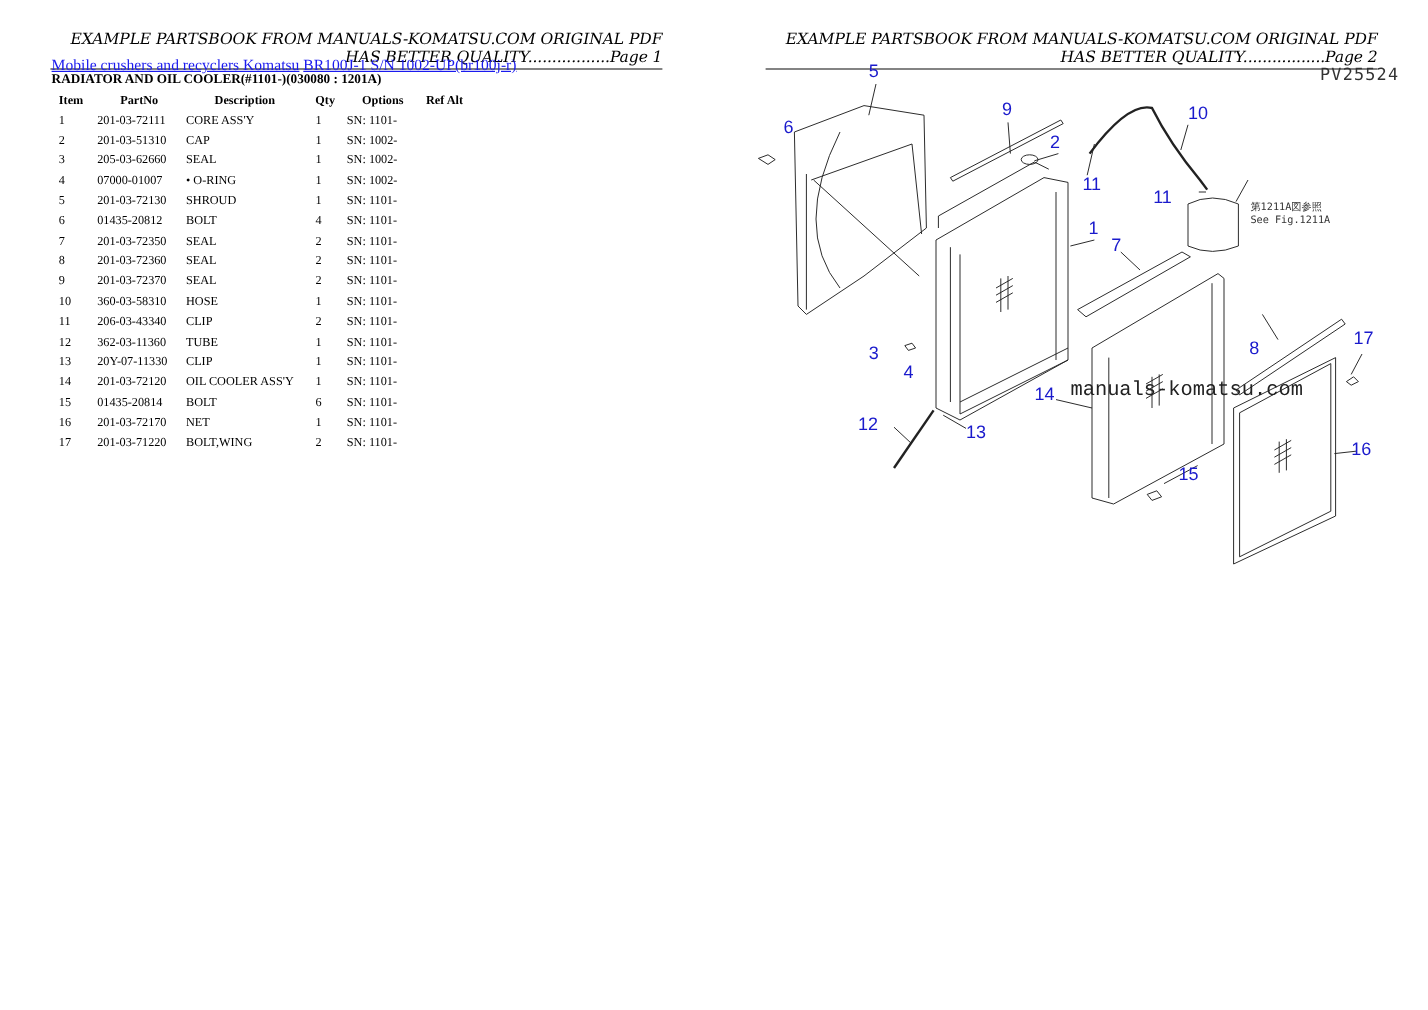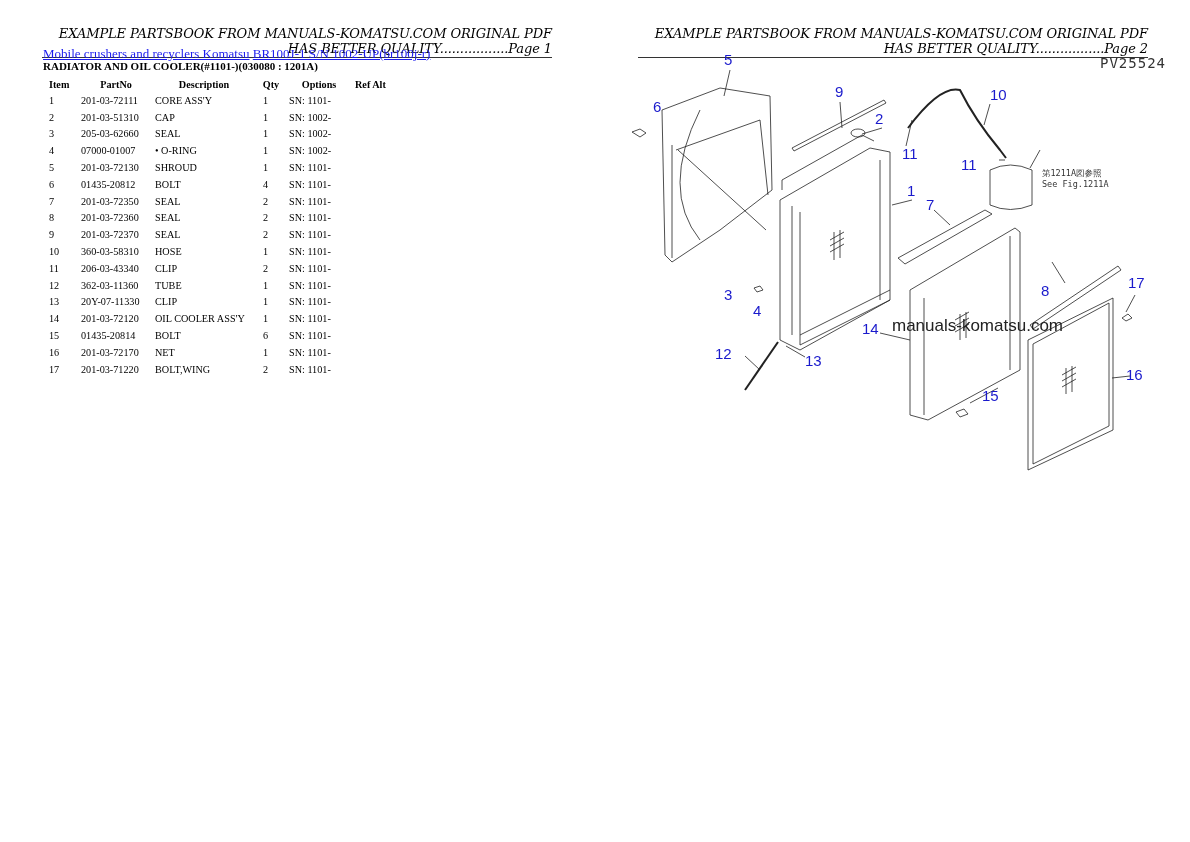--- a/index.html
+++ b/index.html
@@ -15,21 +15,21 @@
   table.parts td{height:16.8px;padding:0 2px;white-space:nowrap;}
   td.item{width:28px;padding-left:6px !important;}
   td.part{width:70px;margin-left:47px;}
   td.desc{width:98px;margin-left:48px;}
   td.qty{width:22px;text-align:left;padding-left:8px !important;}
   td.opt{width:60px;}
   .diagram{position:absolute;left:620px;top:40px;width:560px;height:440px;}
   .lbl{position:absolute;color:#1a1acc;font-family:"Liberation Sans",sans-serif;font-size:15px;}
   .code{position:absolute;font-family:"DejaVu Sans Mono",monospace;font-size:14px;color:#333;letter-spacing:1px;}
   .note{position:absolute;font-family:"DejaVu Sans Mono",monospace;font-size:8.5px;color:#333;line-height:11px;margin-top:48px;}
-  .wm{position:absolute;font-family:Liberation Sans, sans-serif;font-size:17px;color:#222;}
+  .wm{position:absolute;font-family:Liberation Mono, monospace;font-size:17px;color:#222;}
 </style>
 </head>
 <body>
 
 <div class="hdr" id="hdr1">EXAMPLE PARTSBOOK FROM MANUALS-KOMATSU.COM ORIGINAL PDF HAS BETTER QUALITY.................Page 1</div>
 <div class="hdr" id="hdr2">EXAMPLE PARTSBOOK FROM MANUALS-KOMATSU.COM ORIGINAL PDF HAS BETTER QUALITY.................Page 2</div>
 
 <div class="links">
   <a>Mobile crushers and recyclers Komatsu</a>
   <a>BR100J-1 S/N 1002-UP(br100j-r)</a>

